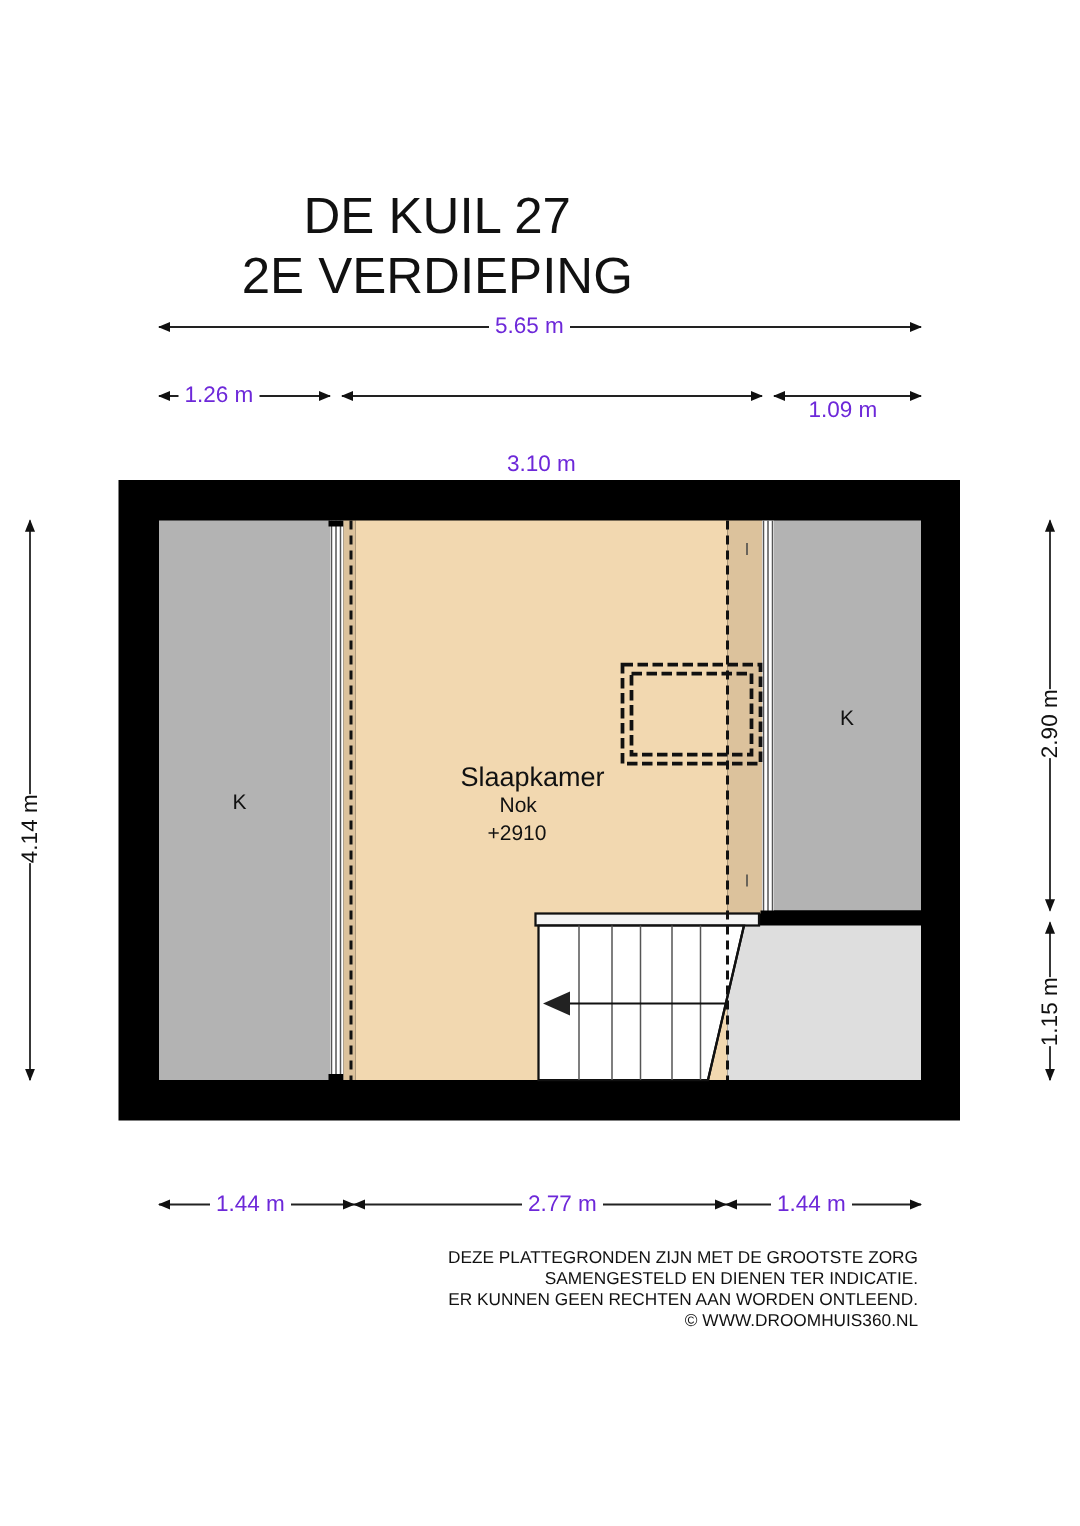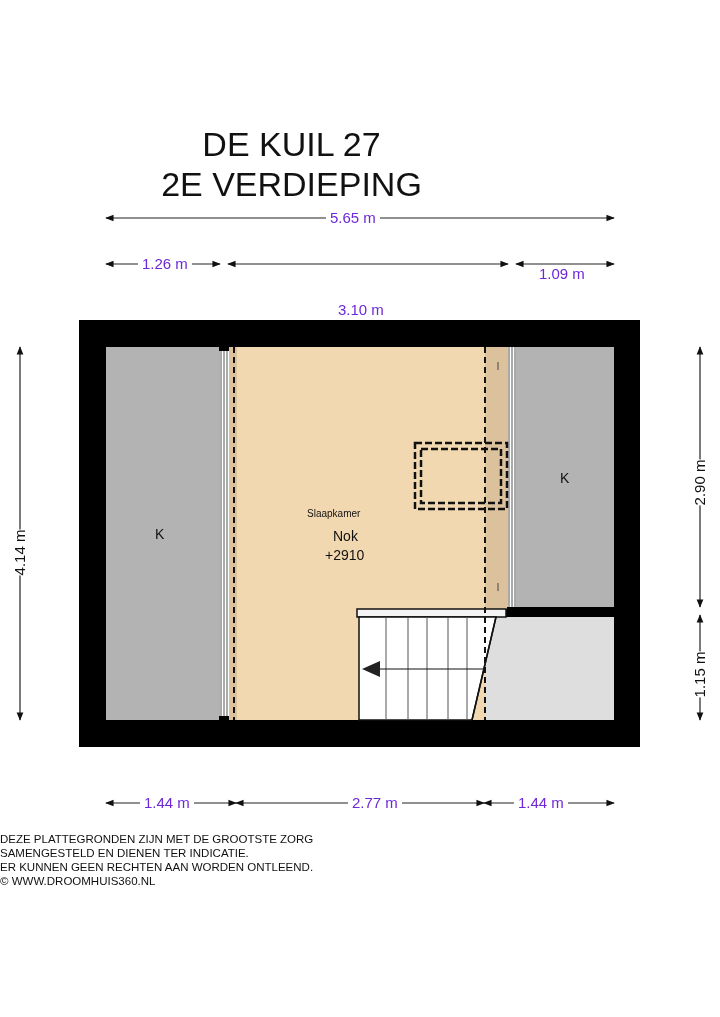--- a/index.html
+++ b/index.html
@@ -1,21 +1,21 @@
 <!DOCTYPE html>
 <html><head>
 <meta charset="utf-8">
 <style>
   html, body { margin:0; padding:0; background:#ffffff; }
   body { width:720px; height:1017px; position:relative; overflow:hidden; font-family:"Liberation Sans", sans-serif; color:#111; }
   .abs { position:absolute; }
   .title { left:0; width:583px; text-align:center; font-size:34px; line-height:40px; color:#111; }
   .dimlabel { position:absolute; font-size:15px; color:#6d28d9; background:#fff; padding:0 4px; white-space:nowrap; }
   .vlabel { position:absolute; font-size:15px; color:#111; background:#fff; padding:4px 0; white-space:nowrap; transform:rotate(-90deg); transform-origin:center center; }
-  .disclaimer { left:0; width:612px; text-align:left; font-size:11.5px; line-height:14px; color:#111; }
+  .disclaimer { left:0; width:612px; text-align:right; font-size:11.5px; line-height:14px; color:#111; }
 </style>
 </head>
 <body>
 
 <div class="abs title" style="top:124px;">DE KUIL 27</div>
 <div class="abs title" style="top:164px;">2E VERDIEPING</div>
 
 <svg class="abs" style="left:0;top:0;" width="720" height="1017">
   <defs>
     <marker id="arr" viewBox="0 0 10 10" refX="9" refY="5" markerWidth="7" markerHeight="7" orient="auto-start-reverse">
@@ -33,21 +33,21 @@
   <line x1="236" y1="803" x2="484" y2="803" stroke="#222" stroke-width="1.2" marker-start="url(#arr)" marker-end="url(#arr)"></line>
   <line x1="484" y1="803" x2="614" y2="803" stroke="#222" stroke-width="1.2" marker-start="url(#arr)" marker-end="url(#arr)"></line>
 
   <line x1="20" y1="347" x2="20" y2="720" stroke="#222" stroke-width="1.2" marker-start="url(#arr)" marker-end="url(#arr)"></line>
 
   <line x1="700" y1="347" x2="700" y2="607" stroke="#222" stroke-width="1.2" marker-start="url(#arr)" marker-end="url(#arr)"></line>
   <line x1="700" y1="615" x2="700" y2="720" stroke="#222" stroke-width="1.2" marker-start="url(#arr)" marker-end="url(#arr)"></line>
 </svg>
 
 <span class="dimlabel" style="left:326px;top:209px;">5.65 m</span>
-<span class="dimlabel" style="left:138px;top:255px;text-align:center;">1.26 m</span>
+<span class="dimlabel" style="left:119px;top:255px;text-align:center;">1.26 m</span>
 <span class="dimlabel" style="left:334px;top:255px;margin-top:46px;">3.10 m</span>
 <span class="dimlabel" style="left:535px;top:265px;">1.09 m</span>
 
 <span class="dimlabel" style="left:140px;top:794px;">1.44 m</span>
 <span class="dimlabel" style="left:328px;top:794px;margin-left:20px;">2.77 m</span>
 <span class="dimlabel" style="left:514px;top:794px;">1.44 m</span>
 
 <span class="vlabel" style="left:-3px;top:540px;">4.14 m</span>
 <span class="vlabel" style="left:677px;top:470px;">2.90 m</span>
 <span class="vlabel" style="left:677px;top:662px;">1.15 m</span>
@@ -99,20 +99,20 @@
 
   <rect x="415" y="443" width="92" height="66" fill="none" stroke="#111" stroke-width="2.5" stroke-dasharray="7,3"></rect>
   <rect x="421" y="449" width="80" height="54" fill="none" stroke="#111" stroke-width="2.5" stroke-dasharray="7,3"></rect>
 
   <line x1="498" y1="362" x2="498" y2="370" stroke="#444" stroke-width="1"></line>
   <line x1="498" y1="583" x2="498" y2="591" stroke="#444" stroke-width="1"></line>
 </svg>
 
 <span class="abs" style="left:155px;top:526px;font-size:14px;">K</span>
 <span class="abs" style="left:560px;top:470px;font-size:14px;">K</span>
-<span class="abs" style="left:307px;top:508px;font-size:10px;">Slaapkamer</span>
+<span class="abs" style="left:307px;top:508px;font-size:18px;">Slaapkamer</span>
 <span class="abs" style="left:333px;top:528px;font-size:14px;">Nok</span>
 <span class="abs" style="left:325px;top:547px;font-size:14px;">+2910</span>
 
 <div class="abs disclaimer" style="top:832px;">DEZE PLATTEGRONDEN ZIJN MET DE GROOTSTE ZORG</div>
 <div class="abs disclaimer" style="top:846px;">SAMENGESTELD EN DIENEN TER INDICATIE.</div>
 <div class="abs disclaimer" style="top:860px;">ER KUNNEN GEEN RECHTEN AAN WORDEN ONTLEEND.</div>
 <div class="abs disclaimer" style="top:874px;">© WWW.DROOMHUIS360.NL</div>
 
 </body></html>

